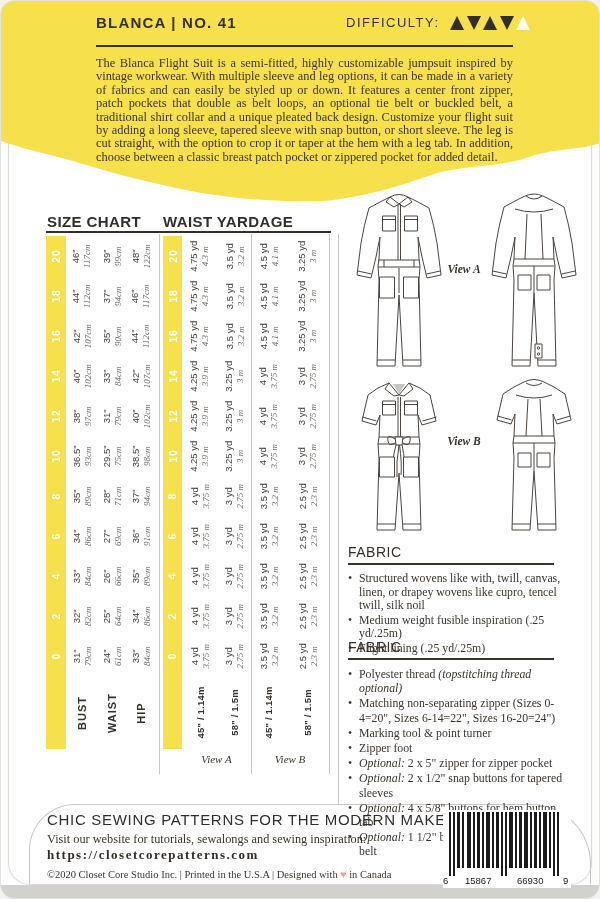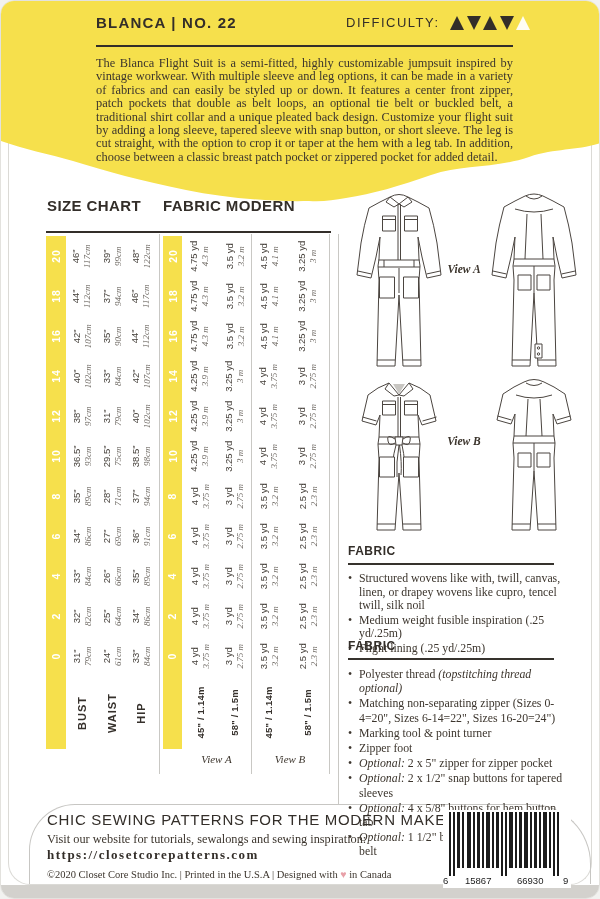--- a/index.html
+++ b/index.html
@@ -21,21 +21,21 @@
   .tris{display:flex;align-items:center;margin-left:8px}
   .tri{display:inline-block;width:0;height:0;border-left:7.5px solid transparent;
        border-right:7.5px solid transparent;margin-left:2.5px}
   .tri.up-filled{border-bottom:14px solid var(--dark)}
   .tri.down-filled{border-top:14px solid var(--dark)}
   .tri.up-empty{border-bottom:14px solid #FFFDF4}
   .hdr-rule{left:95px;top:44px;width:417px;height:2px;background:var(--dark)}
   .description{left:95px;top:56px;width:417px;font-family:"Liberation Serif",serif;
        font-size:12.4px;line-height:13.4px;text-align:justify;color:var(--text)}
 
-  .tbl-h{position:absolute;top:196px;font-size:15px;font-weight:bold;letter-spacing:.4px;color:var(--dark);z-index:2}
+  .tbl-h{position:absolute;top:212px;font-size:15px;font-weight:bold;letter-spacing:.4px;color:var(--dark);z-index:2}
   .tbl-rule{position:absolute;left:45px;top:230px;width:285px;height:2px;background:var(--dark);z-index:2}
   .vline{position:absolute;width:1px;background:var(--hairline);z-index:1}
 
   .ttable{position:absolute;top:235px;z-index:2}
   .trow,.lrow{display:flex}
   .trow{height:40px}
   .lrow{height:73px}
   .c{flex:none;display:flex;align-items:center;justify-content:center;overflow:visible}
   .strip{background:var(--yellow)}
   .sc .c1,.sc-l .c1{width:20px}
@@ -55,21 +55,21 @@
        font-size:9px;color:var(--muted);white-space:nowrap;line-height:10px}
   .mlabel{font-weight:bold;font-size:11px;letter-spacing:1px;color:#36312C}
   .flabel{font-weight:bold;font-size:9.5px;letter-spacing:.2px;color:#36312C}
   .vrow{position:absolute;top:752px;font-family:"Liberation Serif",serif;font-style:italic;
         font-size:11px;color:var(--text);text-align:center;z-index:2}
 
   .illus{position:absolute;z-index:2}
   .view-label{position:absolute;font-family:"Liberation Serif",serif;font-style:italic;
         font-size:11.5px;font-weight:bold;color:var(--text);z-index:2;width:60px;text-align:center}
 
-  .sec-h{position:absolute;font-size:12px;font-weight:bold;letter-spacing:.5px;color:var(--dark);z-index:2}
+  .sec-h{position:absolute;font-size:14px;font-weight:normal;letter-spacing:.5px;color:var(--dark);z-index:2}
   .sec-rule{position:absolute;left:347px;width:206px;height:2px;background:#36322D;z-index:2}
   .blist{position:absolute;left:347px;width:218px;list-style:none;font-family:"Liberation Serif",serif;
         font-size:11.8px;color:var(--text);z-index:2}
   .blist li{display:flex}
   .blist .blt{width:11px;flex:none}
   .blist .bt{flex:1}
   .fab-list li{line-height:13.6px;margin-bottom:1px}
   .not-list li{line-height:14.2px;margin-bottom:1px}
   .seg.it{font-style:italic}
 
@@ -89,37 +89,37 @@
 <body>
 
 <div class="page">
 
   <div class="env-edges"></div>
 
   <svg class="flap" width="600" height="210" viewBox="0 0 600 210">
     <path d="M0,0 H600 V142 C575,150 556,147 528,156 C492,168 462,163 430,174 C398,185 372,193 345,197 C332,199 322,201 308,200 C270,201 225,197 185,189 C140,180 105,170 72,160 C48,153 22,148 0,140 Z" fill="#F6E04C"></path>
   </svg>
 
-  <div class="hdr brand">BLANCA | NO. 22</div>
+  <div class="hdr brand">BLANCA | NO. 41</div>
   <div class="hdr difficulty">
     <span class="diff-label">DIFFICULTY:</span>
     <span class="tris">
 
     <span class="tri up-filled"></span>
         <span class="tri down-filled"></span>
         <span class="tri up-filled"></span>
         <span class="tri down-filled"></span>
         <span class="tri up-empty"></span>
       </span>
   </div>
   <div class="hdr hdr-rule"></div>
   <p class="hdr description">The Blanca Flight Suit is a semi-fitted, highly customizable jumpsuit inspired by vintage workwear. With multiple sleeve and leg options, it can be made in a variety of fabrics and can easily be styled up or down. It features a center front zipper, patch pockets that double as belt loops, an optional tie belt or buckled belt, a traditional shirt collar and a unique pleated back design. Customize your flight suit by adding a long sleeve, tapered sleeve with snap button, or short sleeve. The leg is cut straight, with the option to crop it or taper at the hem with a leg tab. In addition, choose between a classic breast patch pocket or zippered pocket for added detail.</p>
 
   <div class="tbl-h" style="left:46px">SIZE CHART</div>
-  <div class="tbl-h" style="left:162px">FABRIC MODERN</div>
+  <div class="tbl-h" style="left:162px">WAIST YARDAGE</div>
   <div class="tbl-rule"></div>
   <div class="vline" style="left:158px;top:233px;height:540px"></div>
   <div class="vline" style="left:250px;top:233px;height:540px"></div>
   <div class="vline" style="left:328px;top:233px;height:540px"></div>
   <div class="vline" style="left:337px;top:233px;height:570px"></div>
 
   <div class="ttable" style="left:45px">
     <div class="sc">
 
     <div class="trow">

